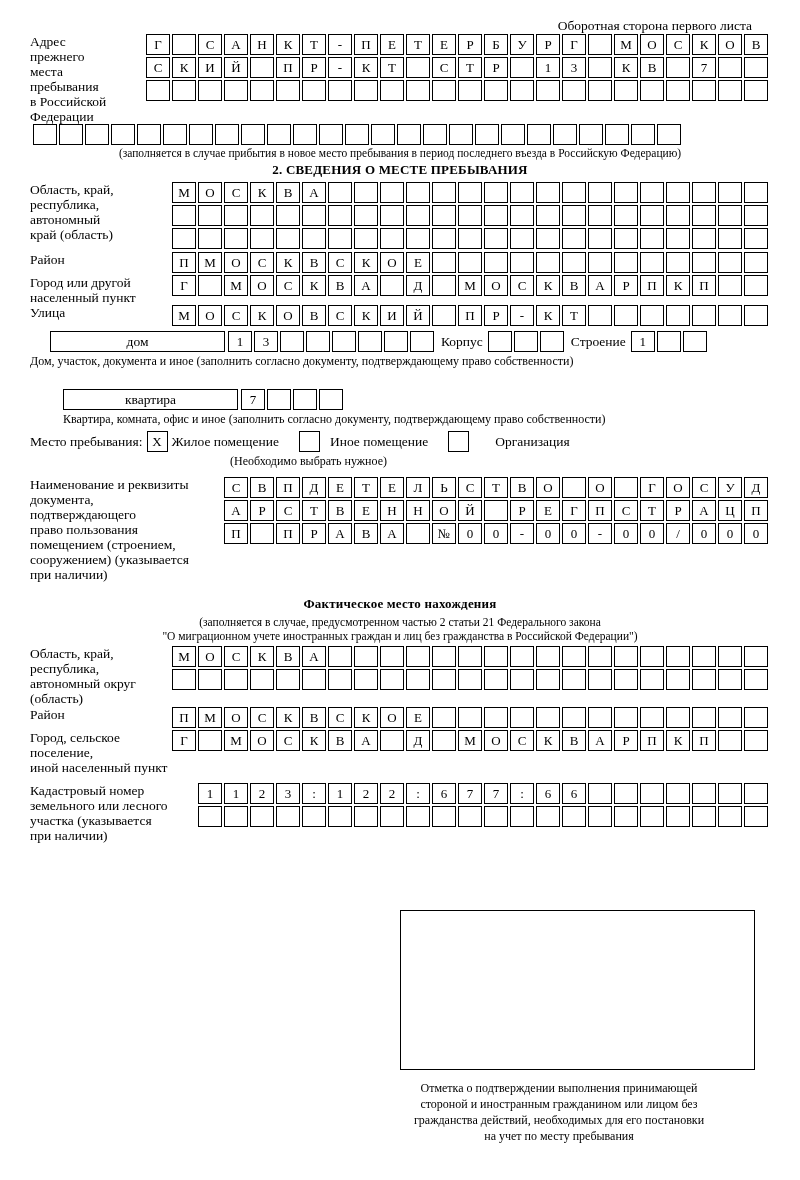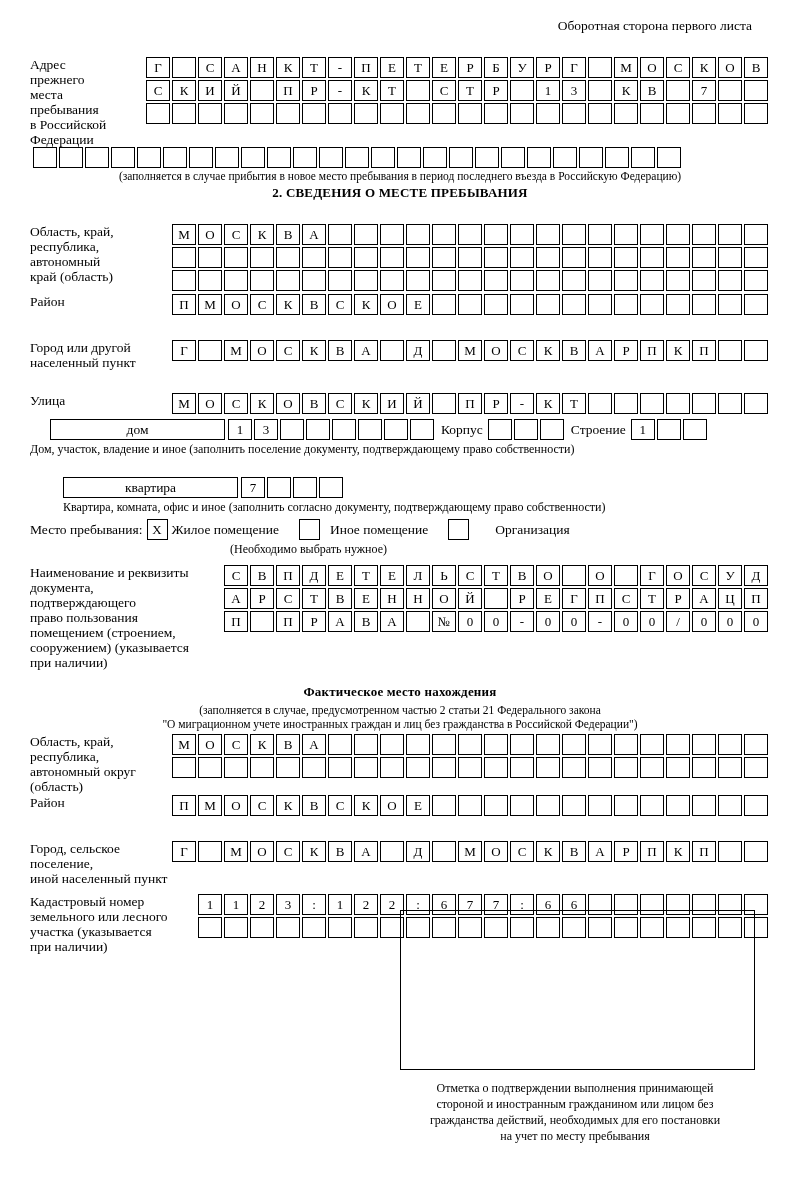--- a/index.html
+++ b/index.html
@@ -22,21 +22,20 @@
     padding: 18px 30px 10px 30px;
   }
   .header-right {
     text-align: right;
     font-size: 13.5px;
     padding-right: 18px;
   }
   .row {
     display: flex;
     align-items: flex-start;
-    margin-top: 23px;
   }
   .label {
     font-size: 13.5px;
     line-height: 15px;
   }
   .cells {
     display: flex;
   }
   .cell {
     width: 24px;
@@ -108,21 +107,21 @@
     position: absolute;
     left: 400px;
     top: 910px;
     width: 355px;
     height: 160px;
     border: 1px solid #000;
     box-sizing: border-box;
   }
   .stamp-caption {
     position: absolute;
-    left: 390px;
+    left: 374px;
     top: 1080px;
     width: 370px;
     text-align: center;
     font-size: 12px;
     line-height: 16px;
   }
 </style>
 </head>
 <body>
 
@@ -449,21 +448,21 @@
         <div class="cell"></div>
         <div class="cell"></div>
       </div>
     <div class="inline-label">Строение</div>
     <div class="cells" id="sr0">
         <div class="cell">1</div>
         <div class="cell"></div>
         <div class="cell"></div>
       </div>
   </div>
-  <div class="small">Дом, участок, владение и иное (заполнить поселение документу, подтверждающему право собственности)</div>
+  <div class="small">Дом, участок, документа и иное (заполнить согласно документу, подтверждающему право собственности)</div>
 
   <div class="box-line" style="margin-top:20px;">
     <div style="width:33px;"></div>
     <div class="wide-box" style="width:175px;">квартира</div>
     <div class="cells" id="fl0">
         <div class="cell">7</div>
         <div class="cell"></div>
         <div class="cell"></div>
         <div class="cell"></div>
       </div>

